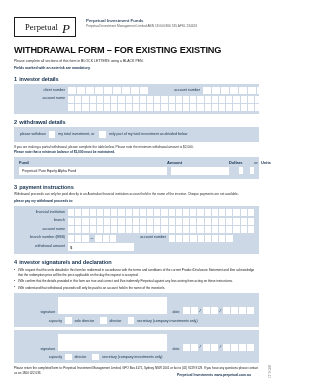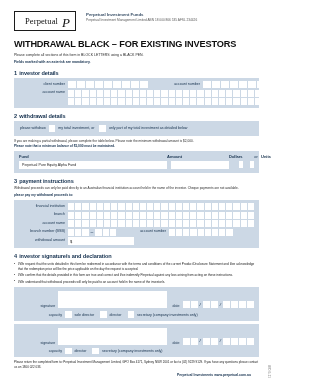--- a/index.html
+++ b/index.html
@@ -7,21 +7,21 @@
     width:273px;height:386px;
     background:#ffffff;
     font-family:"Liberation Sans", sans-serif;
     color:#1a1a1a;
     overflow:hidden;
     position:relative;
   }
   .page{position:relative;width:273px;height:386px;box-sizing:border-box;padding:0 14px;}
 
   
-  .hdr{display:flex;align-items:flex-start;padding-top:11px;}
+  .hdr{display:flex;align-items:flex-start;padding-top:17px;}
   .logo{
     border:1px solid #1c1c1c;
     width:62px;height:20px;
     display:flex;align-items:center;justify-content:center;
     box-sizing:border-box;
     position:relative;
     background:#fff;
   }
   .logo-word{
     font-family:"Liberation Serif", serif;
@@ -141,21 +141,21 @@
     <div class="logo">
       <span class="logo-word">Perpetual</span>
       <span class="logo-mark">P</span>
     </div>
     <div class="hdr-txt">
       <div class="hdr-t1">Perpetual Investment Funds</div>
       <div class="hdr-t2">Perpetual Investment Management Limited ABN 18 000 866 535 AFSL 234426</div>
     </div>
   </div>
 
-  <div class="title">WITHDRAWAL BLACK – FOR EXISTING INVESTORS</div>
+  <div class="title">WITHDRAWAL FORM – FOR EXISTING EXISTING</div>
   <div class="sub1">Please complete all sections of this form in BLOCK LETTERS using a BLACK PEN.</div>
   <div class="sub2">Fields marked with an asterisk are mandatory.</div>
 
   <div class="sec">
     <span class="sec-n">1</span>
     <span class="sec-t">investor details</span>
   </div>
 
   <div class="panel">
     <div class="row">

